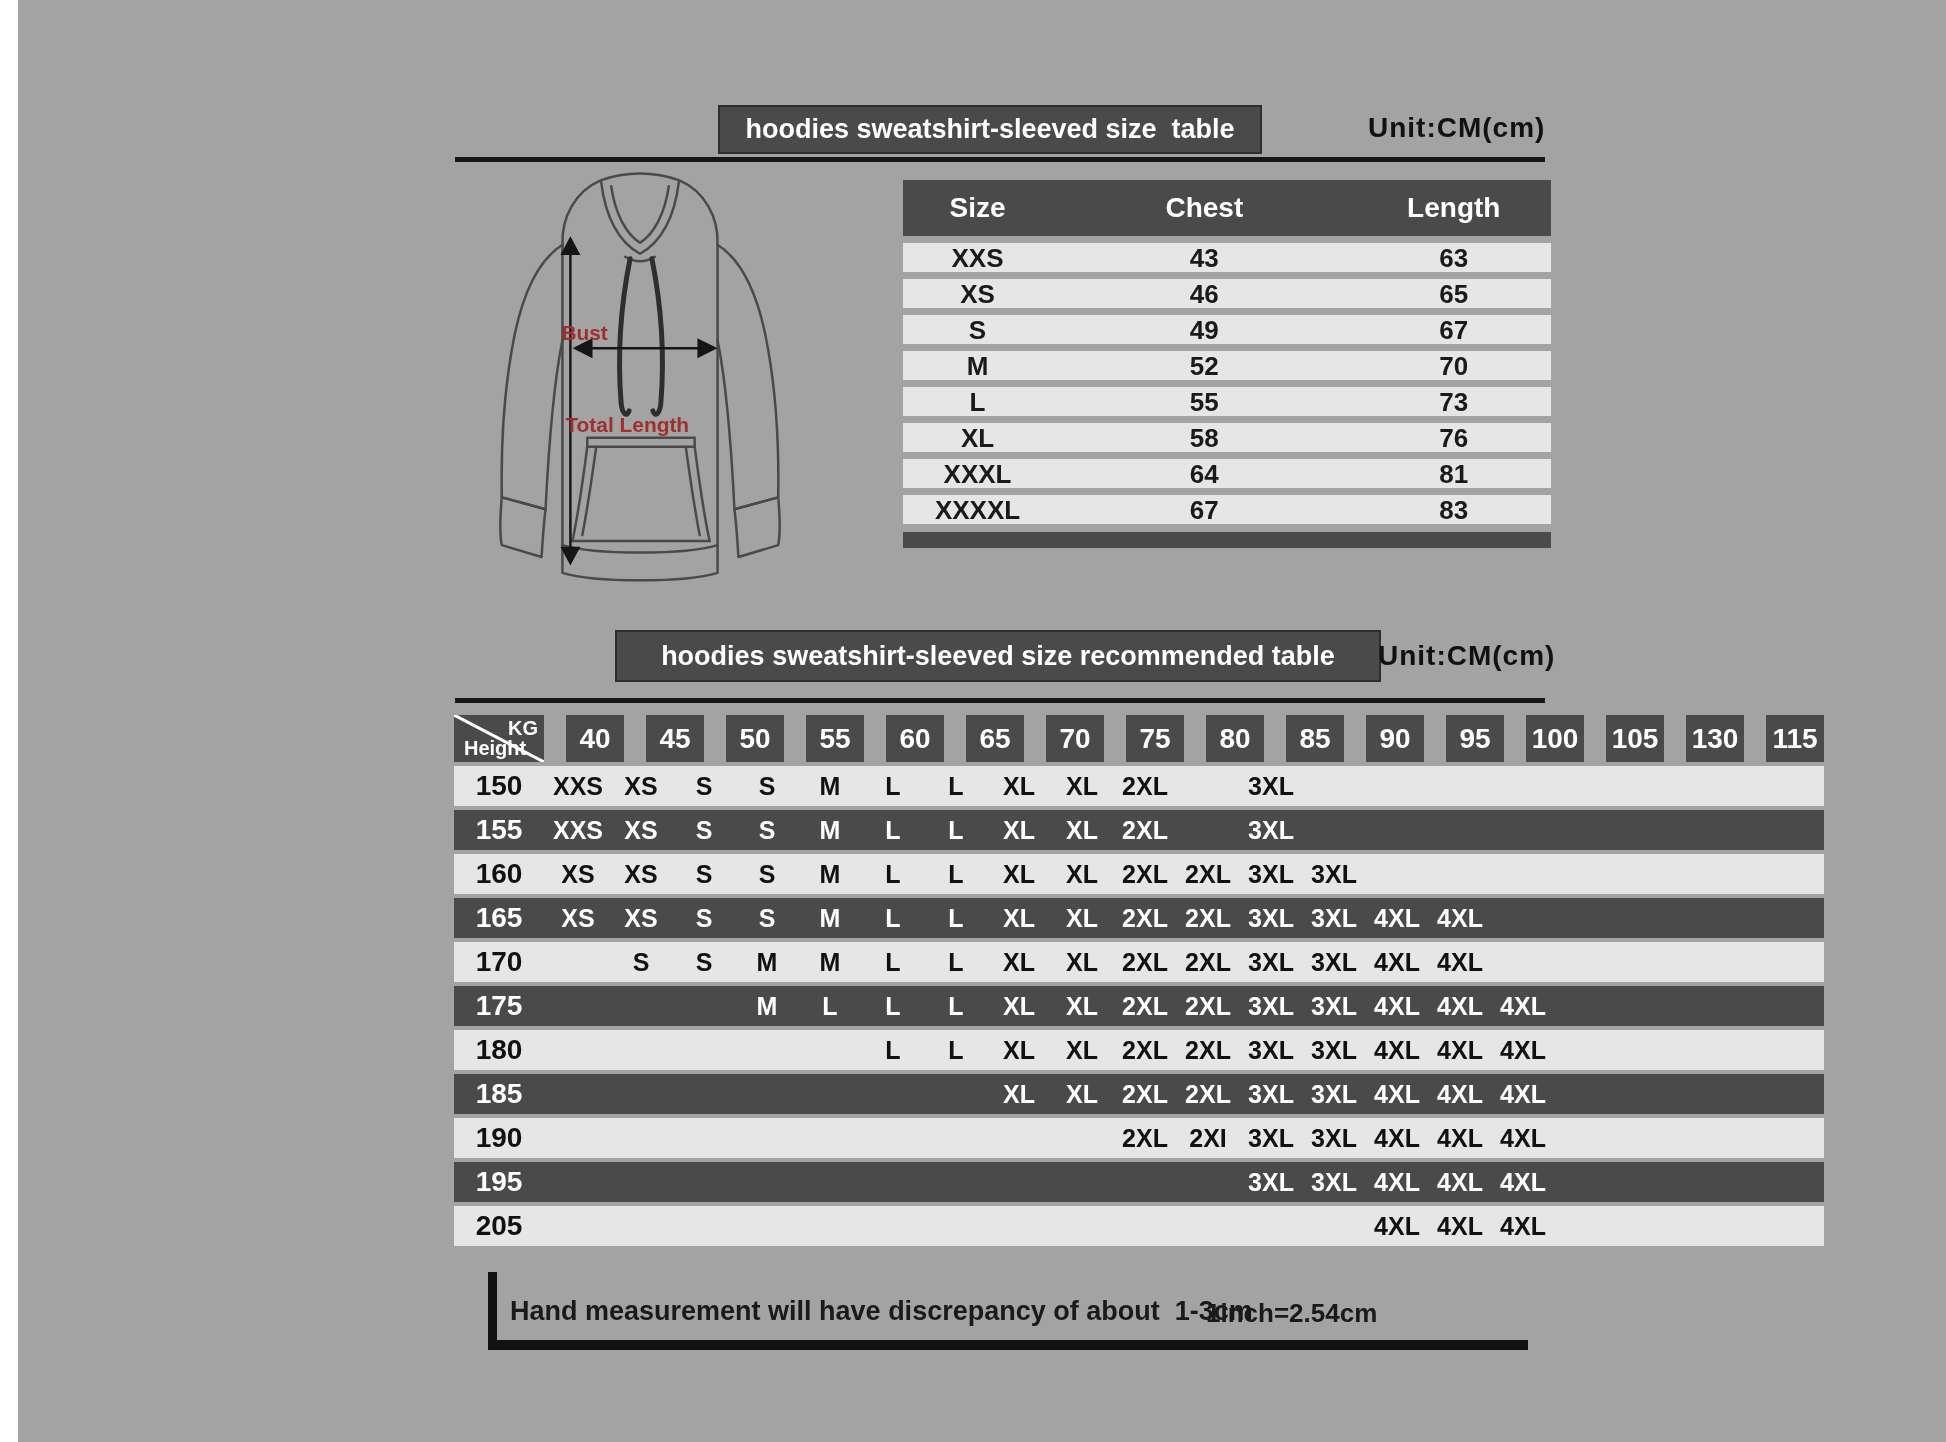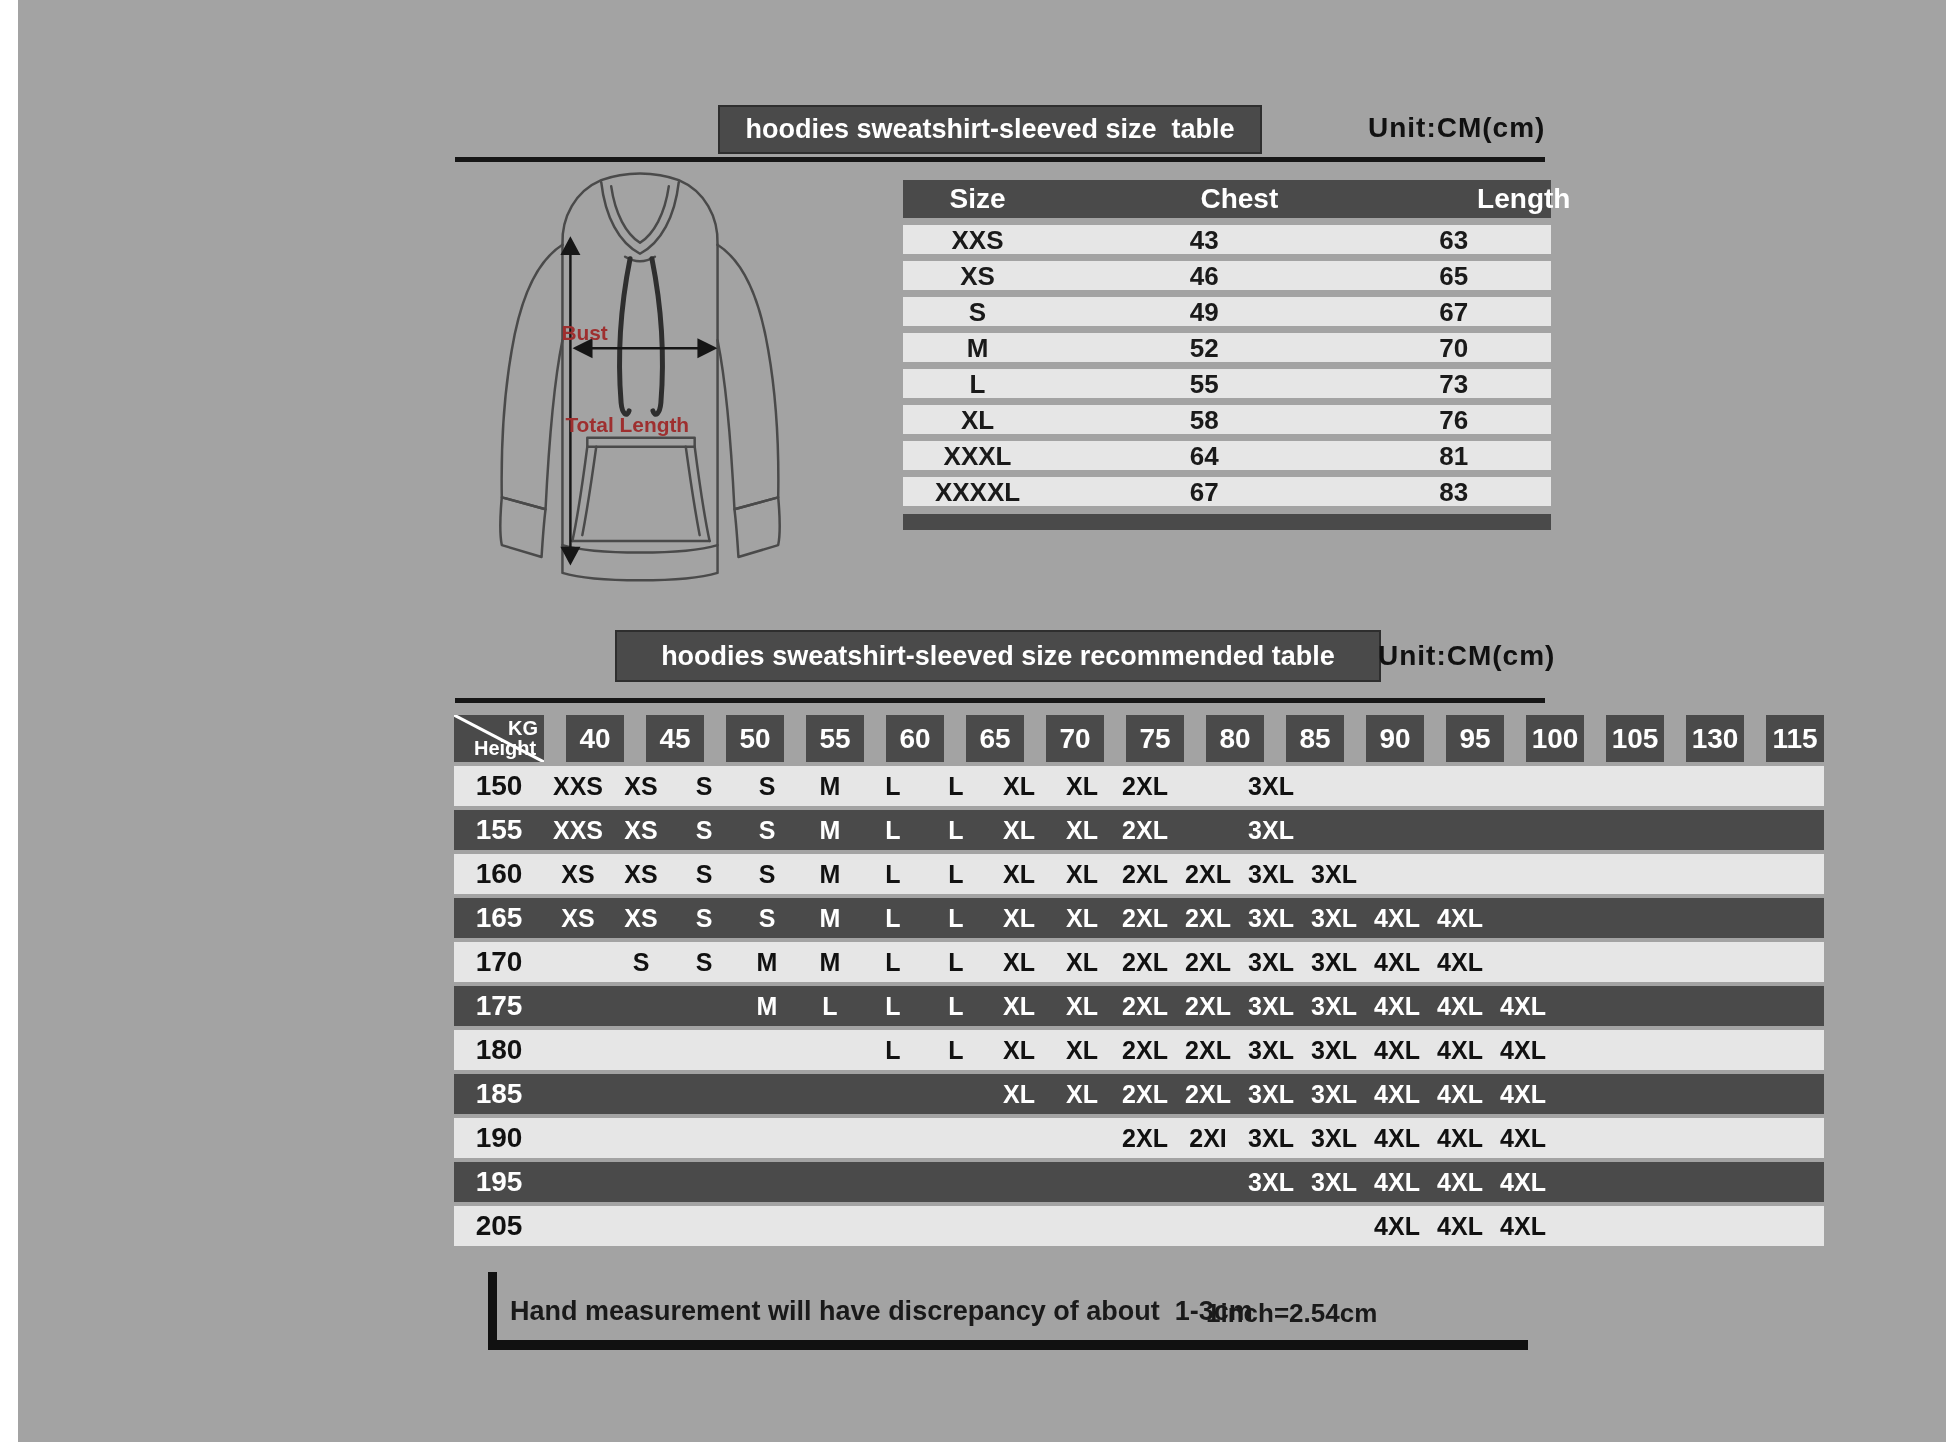--- a/index.html
+++ b/index.html
@@ -22,37 +22,37 @@
   .hrule { position:absolute; background:#161616; height:5px; }
   .hr1 { left:437px; top:157px; width:1090px; }
   .hr2 { left:437px; top:698px; width:1090px; }
 
   .hoodie { position:absolute; left:448px; top:168px; width:348px; height:430px; }
 
   
   .table1 { position:absolute; left:885px; top:180px; width:648px; }
   .t1-head {
     display:grid; grid-template-columns:23% 47% 30%; background:#4a4a4a; color:#ffffff;
-    height:38px; align-items:center; font-size:28px;gap:35px;
+    height:56px; align-items:center; font-size:28px;
   }
   .t1-head span { text-align:center; }
   .t1-row {
     display:grid; grid-template-columns:23% 47% 30%; background:#e6e6e6;
     height:29px; align-items:center; font-size:26px; margin-top:7px;
   }
   .t1-row span { text-align:center; }
   .t1-bar { height:16px; background:#4a4a4a; margin-top:8px; }
 
   
   .table2 { position:absolute; left:436px; top:715px; }
   .t2-head { display:grid; grid-template-columns:90px repeat(16,58px); column-gap:22px; height:47px; margin-bottom:4px; }
   .wbox { background:#4a4a4a; color:#ffffff; display:flex; align-items:center; justify-content:center; font-size:28px; }
   .corner { position:relative; background:#4a4a4a; color:#ffffff; }
   .corner .kg  { position:absolute; right:6px; top:2px; font-size:20px; }
-  .corner .hgt { position:absolute; left:20px; bottom:2px; font-size:20px; }
+  .corner .hgt { position:absolute; left:10px; bottom:2px; font-size:20px; }
   .corner svg { position:absolute; left:0; top:0; width:100%; height:100%; }
   .t2-row {
     display:grid; grid-template-columns:90px repeat(16,58px); column-gap:5px;
     height:40px; align-items:center; margin-bottom:4px; font-size:25px;
   }
   .t2-row.light { background:#e6e6e6; color:#111111; }
   .t2-row.dark  { background:#4a4a4a; color:#ffffff; }
   .t2-row span { text-align:center; }
   .t2-row .hlabel { font-size:28px; }
 

